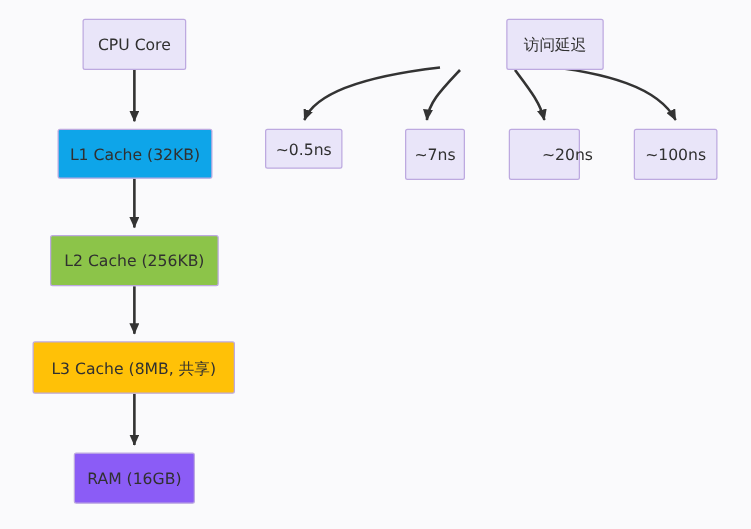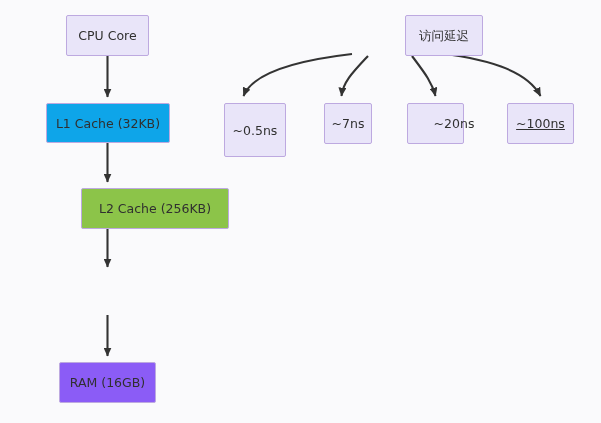--- a/index.html
+++ b/index.html
@@ -45,30 +45,30 @@
     text-align: left;
   }
   .node.green-1 { background: #0ea5e9; border-color: #bda9e0; }
   .node.green-2 { background: #8cc449; border-color: #bda9e0; }
   .node.amber   { background: #ffc107; border-color: #bda9e0; }
   .node.red     { background: #8b5cf6; border-color: #bda9e0; }
 
   
   #node-cpu   { left: 66px;  top: 15px;  width: 83px;  height: 41px; }
   #node-l1    { left: 46px;  top: 103px; width: 124px; height: 40px; }
-  #node-l2    { left: 40px;  top: 188px; width: 148px; height: 41px; margin-left: 41px; }
+  #node-l2    { left: 40px;  top: 188px; width: 135px; height: 41px; }
   #node-l3    { left: 26px;  top: 273px; width: 162px; height: 42px; }
   #node-ram   { left: 59px;  top: 362px; width: 97px;  height: 41px; }
 
   
   #node-latency   { left: 363px; top: 15px;  width: 78px;  height: 41px; margin-left: 42px; }
-  #node-lat-l1    { left: 224px; top: 103px; width: 62px;  height: 54px; }
+  #node-lat-l1    { left: 212px; top: 103px; width: 62px;  height: 32px; }
   #node-lat-l2    { left: 324px; top: 103px; width: 48px;  height: 41px; }
   #node-lat-l3    { left: 407px; top: 103px; width: 57px;  height: 41px; padding-left: 37px; }
-  #node-lat-ram   { left: 507px; top: 103px; width: 67px;  height: 41px; text-decoration: underline; }
+  #node-lat-ram   { left: 507px; top: 103px; width: 67px;  height: 41px; }
 </style>
 </head>
 <body>
 
 <div id="diagram">
 
   <svg class="edge-layer" viewBox="0 0 601 423" width="601" height="423" xmlns="http://www.w3.org/2000/svg">
     <defs>
       <marker id="arrowhead" markerWidth="10" markerHeight="8" refX="8.4" refY="4" orient="auto" markerUnits="userSpaceOnUse">
         <path d="M0,0 L9,4 L0,8 z" fill="#333333"></path>
@@ -82,20 +82,21 @@
 
     <path d="M 352,54 C 300,60 253,72 243.5,96" fill="none" stroke="#333333" stroke-width="2.1" marker-end="url(#arrowhead)"></path>
     <path d="M 368,56 C 353,72 343,82 341.5,96" fill="none" stroke="#333333" stroke-width="2.1" marker-end="url(#arrowhead)"></path>
     <path d="M 412,56 C 424,72 432,82 435.5,96" fill="none" stroke="#333333" stroke-width="2.1" marker-end="url(#arrowhead)"></path>
     <path d="M 429,52 C 486,58 527,70 540.5,96" fill="none" stroke="#333333" stroke-width="2.1" marker-end="url(#arrowhead)"></path>
   </svg>
 
   <div class="node" id="node-cpu">CPU Core</div>
   <div class="node green-1" id="node-l1">L1 Cache (32KB)</div>
   <div class="node green-2" id="node-l2">L2 Cache (256KB)</div>
+  <div class="node amber" id="node-l3">L3 Cache (8MB, 共享)</div>
   <div class="node red" id="node-ram">RAM (16GB)</div>
 
   <div class="node" id="node-latency">访问延迟</div>
   <div class="node" id="node-lat-l1">~0.5ns</div>
   <div class="node" id="node-lat-l2">~7ns</div>
   <div class="node" id="node-lat-l3">~20ns</div>
   <div class="node" id="node-lat-ram">~100ns</div>
 
 </div>
 

